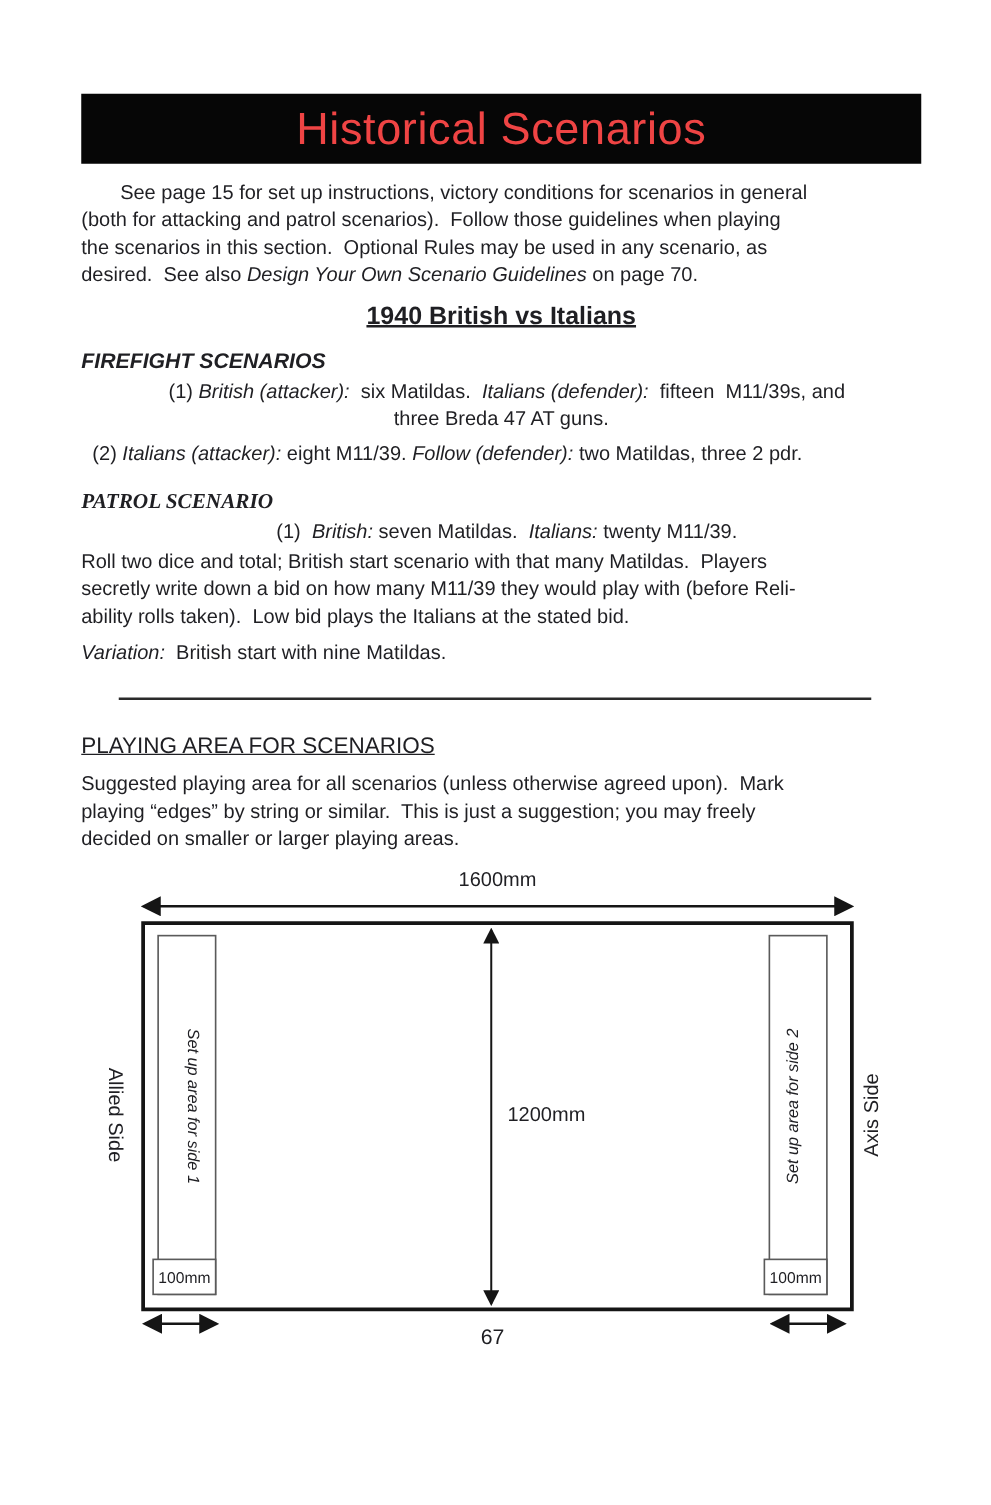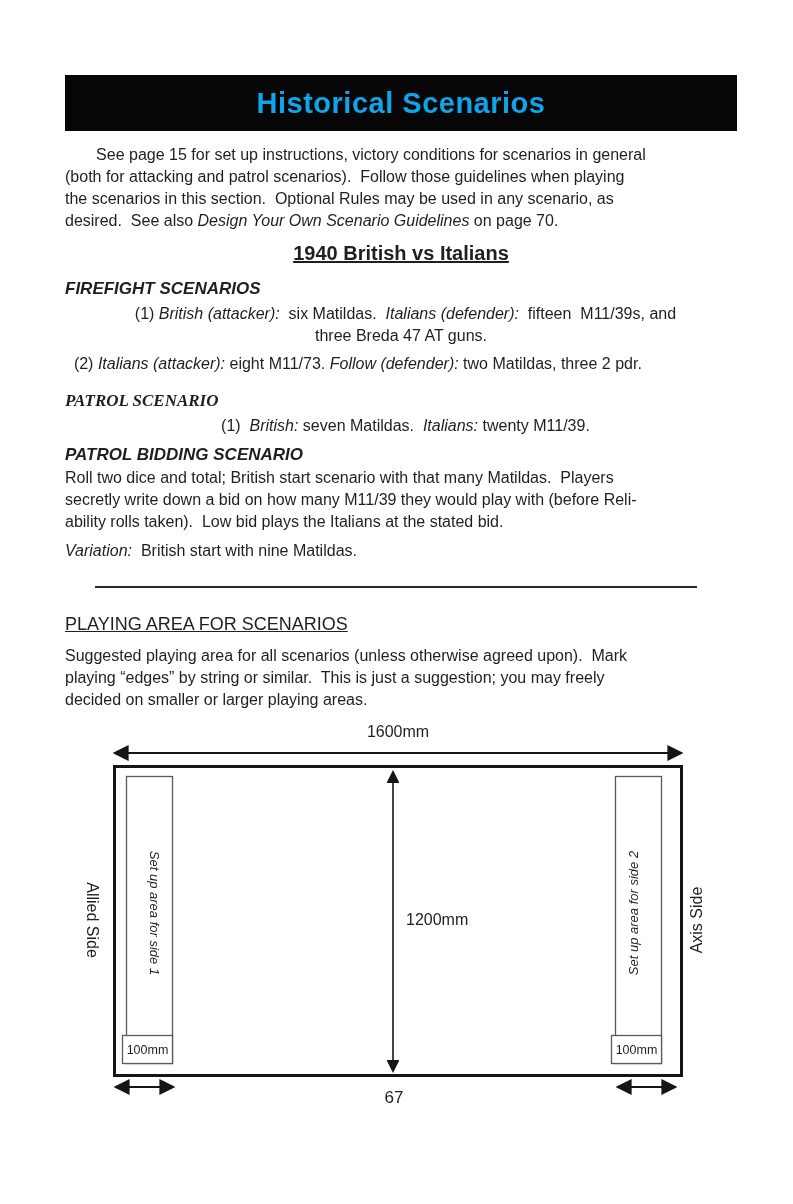--- a/index.html
+++ b/index.html
@@ -13,23 +13,23 @@
     font-family:"Liberation Sans","DejaVu Sans",sans-serif;
     overflow:hidden;
   }
   .banner{
     background:#060606;
     height:56px;
     line-height:56px;
     text-align:center;
   }
   .banner span{
-    color:#0ea5e9;
-    font-size:29px;
-    font-weight:bold;
+    color:#ef4444;
+    font-size:36px;
+    font-weight:normal;
     letter-spacing:.5px;
   }
   p,.h2,.h3,.h4,.subtitle{margin:0;}
   .body{
     font-size:16px;
     line-height:22px;
     white-space:pre-line;
   }
   .it{font-style:italic;}
   .p1{margin-top:13px;}
@@ -93,26 +93,25 @@
   <p class="body p1"><span>&nbsp;&nbsp;&nbsp;&nbsp;&nbsp;&nbsp;&nbsp;See page 15 for set up instructions, victory conditions for scenarios in general
 (both for attacking and patrol scenarios).&nbsp; Follow those guidelines when playing
 the scenarios in this section.&nbsp; Optional Rules may be used in any scenario, as
 desired.&nbsp; See also </span><span class="it">Design Your Own Scenario Guidelines</span><span> on page 70.</span></p>
 
   <div class="h2">1940 British vs Italians</div>
 
   <div class="h3 mt14">FIREFIGHT SCENARIOS</div>
   <p class="body item"><span>&nbsp;&nbsp;(1) </span><span class="it">British (attacker):</span><span>&nbsp; six Matildas.&nbsp; </span><span class="it">Italians (defender):</span><span>&nbsp; fifteen&nbsp; M11/39s, and
 three Breda 47 AT guns.</span></p>
-  <p class="body item2"><span>&nbsp;&nbsp;(2) </span><span class="it">Italians (attacker):</span><span> eight M11/73. </span><span class="it">Follow (defender):</span><span> two Matildas, three 2 pdr.</span></p>
+  <p class="body item2"><span>&nbsp;&nbsp;(2) </span><span class="it">Italians (attacker):</span><span> eight M11/39. </span><span class="it">Follow (defender):</span><span> two Matildas, three 2 pdr.</span></p>
 
   <div class="h3 mt16">PATROL SCENARIO</div>
   <p class="body item"><span>&nbsp;&nbsp;(1)&nbsp; </span><span class="it">British:</span><span> seven Matildas.&nbsp; </span><span class="it">Italians:</span><span> twenty M11/39.</span></p>
 
-  <div class="h3 mt8">PATROL BIDDING SCENARIO</div>
   <p class="body bidbody"><span>Roll two dice and total; British start scenario with that many Matildas.&nbsp; Players
 secretly write down a bid on how many M11/39 they would play with (before Reli-
 ability rolls taken).&nbsp; Low bid plays the Italians at the stated bid.</span></p>
   <p class="body variation"><span class="it">Variation:</span><span>&nbsp; British start with nine Matildas.</span></p>
 
   <hr class="divider">
 
   <div class="h4">PLAYING AREA FOR SCENARIOS</div>
   <p class="body pabody"><span>Suggested playing area for all scenarios (unless otherwise agreed upon).&nbsp; Mark
 playing “edges” by string or similar.&nbsp; This is just a suggestion; you may freely

